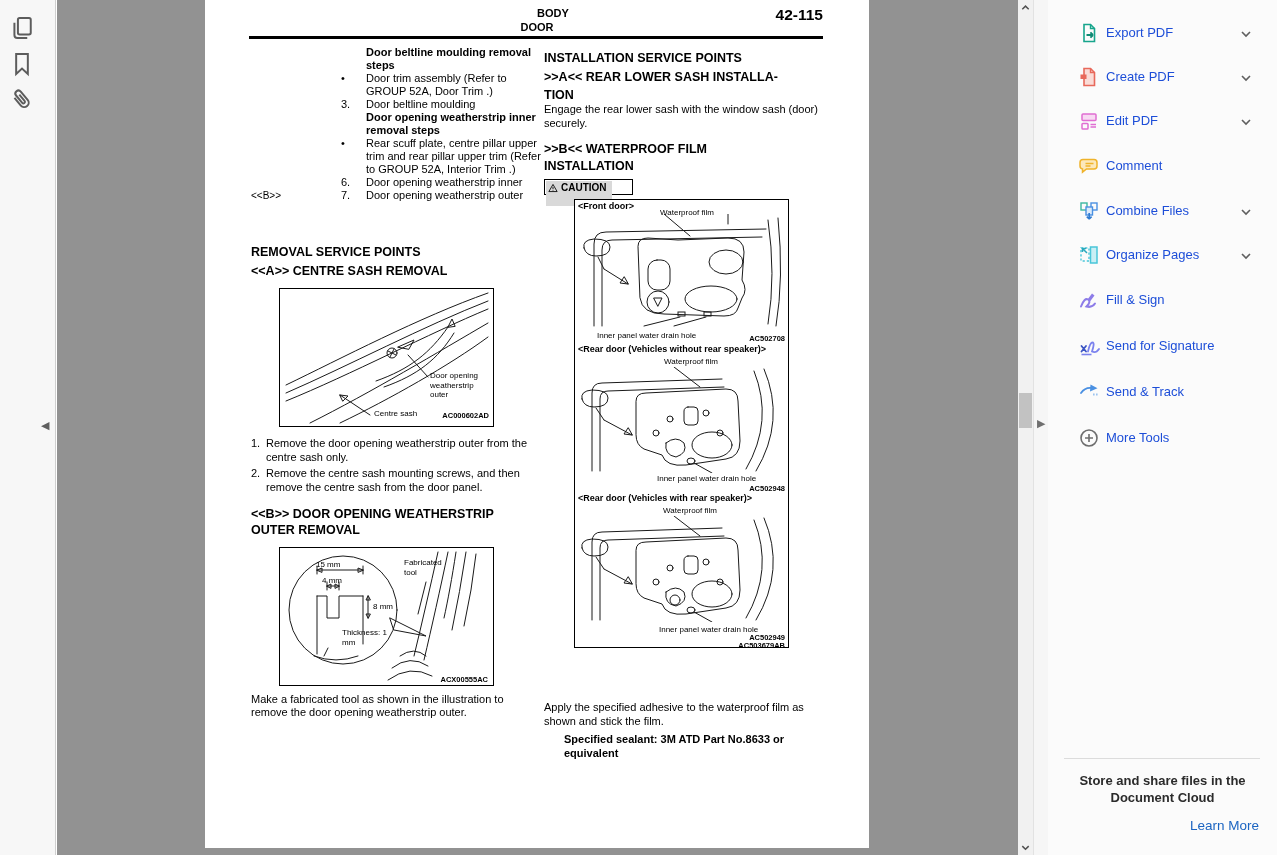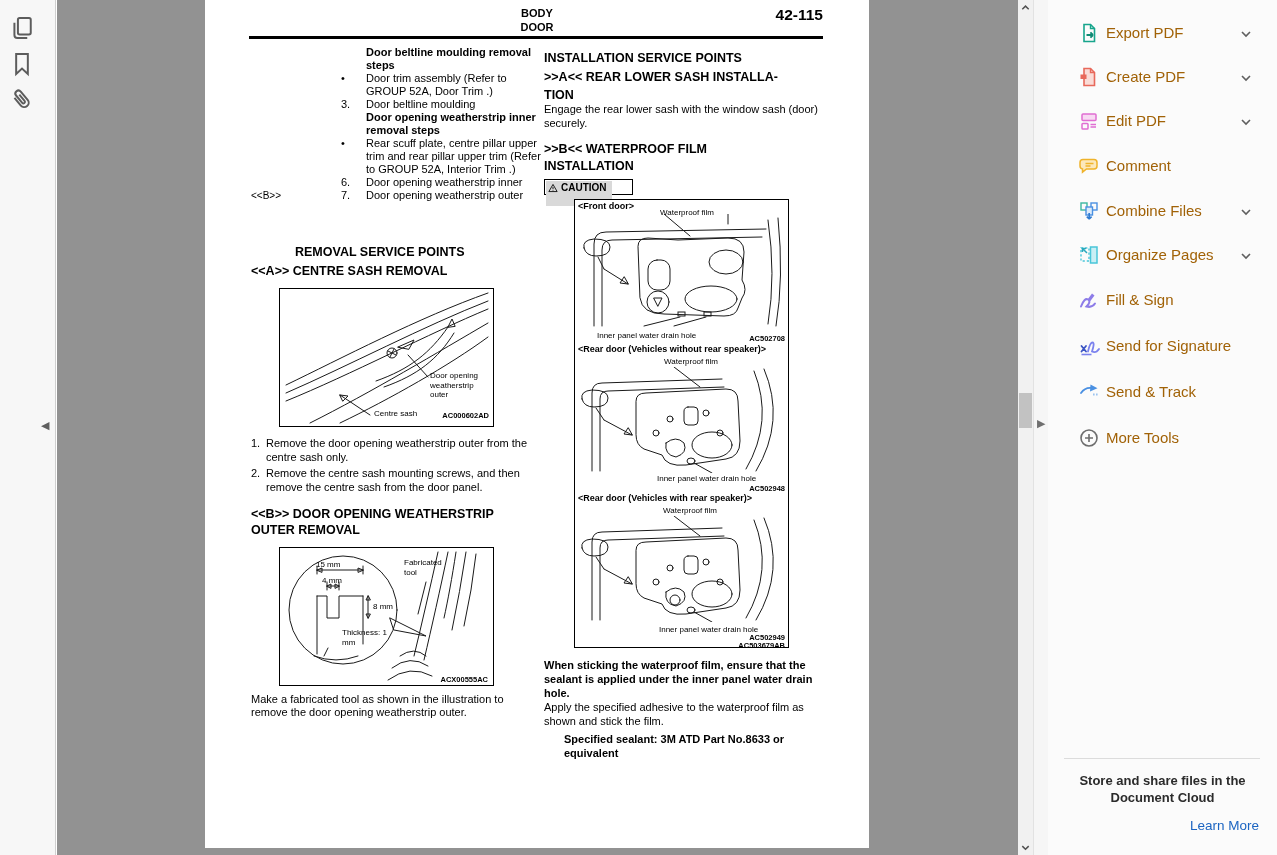--- a/index.html
+++ b/index.html
@@ -61,21 +61,21 @@
   
   #pane-handle { position:absolute; left:1033px; top:0; width:15px; height:855px;
     background:#f6f6f6; border-left:1px solid #e2e2e2; }
   #collapse-right { position:absolute; left:3px; top:417px; color:#6f6f6f; font-size:11px; }
 
   
   #tools-pane { position:absolute; left:1048px; top:0; width:229px; height:855px;
     background:#fbfbfb; }
   .tool-item { position:absolute; left:0; width:229px; height:44px; cursor:pointer; }
   .ticon { position:absolute; left:30px; top:11px; width:22px; height:22px; }
-  .tlabel { position:absolute; left:58px; top:11px; font-size:15px; color:#a16207; line-height:22px; }
+  .tlabel { position:absolute; left:58px; top:11px; font-size:13px; color:#1d4ed8; line-height:22px; }
   .chev { position:absolute; left:190px; top:15px; width:16px; height:16px; }
   #pane-divider { position:absolute; left:16px; top:758px; width:196px; height:1px; background:#dcdcdc; }
   #promo { position:absolute; left:18px; top:772px; width:193px; text-align:center;
     font-size:13px; font-weight:bold; color:#2b2b2b; line-height:17px; }
   #learn-more { position:absolute; left:18px; top:818px; width:193px; text-align:right;
     font-size:13.5px; color:#1b64c1; cursor:pointer; }
 </style>
 </head>
 <body>
 
@@ -99,21 +99,21 @@
             <path d="M8.2 6.5 v8.5 a3.8 3.8 0 0 0 7.6 0 V5.8 a2.6 2.6 0 0 0 -5.2 0 V14 a1.3 1.3 0 0 0 2.6 0 V7"></path>
           </g>
         </svg>
     </span>
     <span id="collapse-left">◀</span>
   </aside>
 
   <main id="doc-area">
     <div id="pdf-page">
 
-      <div class="t bold" style="left:296px; top:7px; width:72px; text-align:center; font-size:11px;">BODY</div>
+      <div class="t bold" style="left:312px; top:7px; width:72px; text-align:center; font-size:11px;">BODY</div>
       <div class="t bold" style="left:296px; top:21px; width:72px; text-align:center; font-size:11px;">DOOR</div>
       <div class="t bold" style="left:545px; top:6px; width:73px; text-align:right; font-size:15.5px;">42-115</div>
       <div id="hdr-rule"></div>
 
       <div id="proc-list">
         <div class="li-row">
             <span class="li-side"></span>
             <span class="li-marker"></span>
             <span class="li-text bold">Door beltline moulding removal steps</span>
           </div>
@@ -142,21 +142,21 @@
             <span class="li-marker">6.</span>
             <span class="li-text">Door opening weatherstrip inner</span>
           </div>
         <div class="li-row">
             <span class="li-side">&lt;&lt;B&gt;&gt;</span>
             <span class="li-marker">7.</span>
             <span class="li-text">Door opening weatherstrip outer</span>
           </div>
       </div>
 
-      <div class="t hd" style="left:46px; top:244px;margin-left:44px;">REMOVAL SERVICE POINTS</div>
+      <div class="t hd" style="left:46px; top:244px;">REMOVAL SERVICE POINTS</div>
       <div class="t hd" style="left:46px; top:263px;">&lt;&lt;A&gt;&gt; CENTRE SASH REMOVAL</div>
 
       <div class="figbox fig" style="left:74px; top:288px; width:215px; height:139px;">
         <svg width="212" height="136" viewBox="0 0 212 136">
           <path d="M6 96 C60 70 140 28 208 4"></path>
           <path d="M6 104 C66 78 146 36 208 12"></path>
           <path d="M6 112 C70 86 150 44 208 20"></path>
           <path d="M30 134 C90 104 160 62 208 34"></path>
           <path d="M60 134 C110 110 170 76 208 48"></path>
           <path d="M96 92 C130 80 150 64 168 38"></path>
@@ -302,21 +302,20 @@
           <ellipse cx="113" cy="94" rx="4" ry="3" fill="#fff"></ellipse>
           <path d="M116 96 L134 106" stroke-width="0.8"></path>
           <path d="M4 32 q-2 -8 10 -9 q16 0 16 8 q0 9 -14 9 q-10 0 -12 -8 z" fill="#141414" stroke="none"></path>
           <path d="M18 41 l8 12 M26 53 L54 68 M54 68 l-8 -1 4 -6 z" fill="#111"></path>
         </svg>
         <span class="figlabel" style="left:84px; top:425px; width:125px;">Inner panel water drain hole</span>
         <span class="figcode" style="left:150px; top:433px; width:60px;">AC502949</span>
         <span class="figcode" style="left:145px; top:441px; width:65px;">AC503679AB</span>
       </div>
 
-      <div class="t b11 bold" style="left:339px; top:659px; width:285px; line-height:13.8px;">When sticking the waterproof film, ensure that the sealant is applied under the inner panel water drain hole.</div>
       <div class="t b11" style="left:339px; top:701px; width:285px; line-height:13.8px;">Apply the specified adhesive to the waterproof film as shown and stick the film.</div>
       <div class="t b11 bold" style="left:359px; top:733px; width:250px; line-height:13.8px;">Specified sealant: 3M ATD Part No.8633 or equivalent</div>
 
     </div>
   </main>
 
   <div id="v-scrollbar">
     <span class="sb-arrow" style="top:0">
       <svg width="11" height="11" viewBox="0 0 12 12">
           <path d="M2.5 8 L6 4.5 L9.5 8" fill="none" stroke="#505050" stroke-width="1.6"></path>

